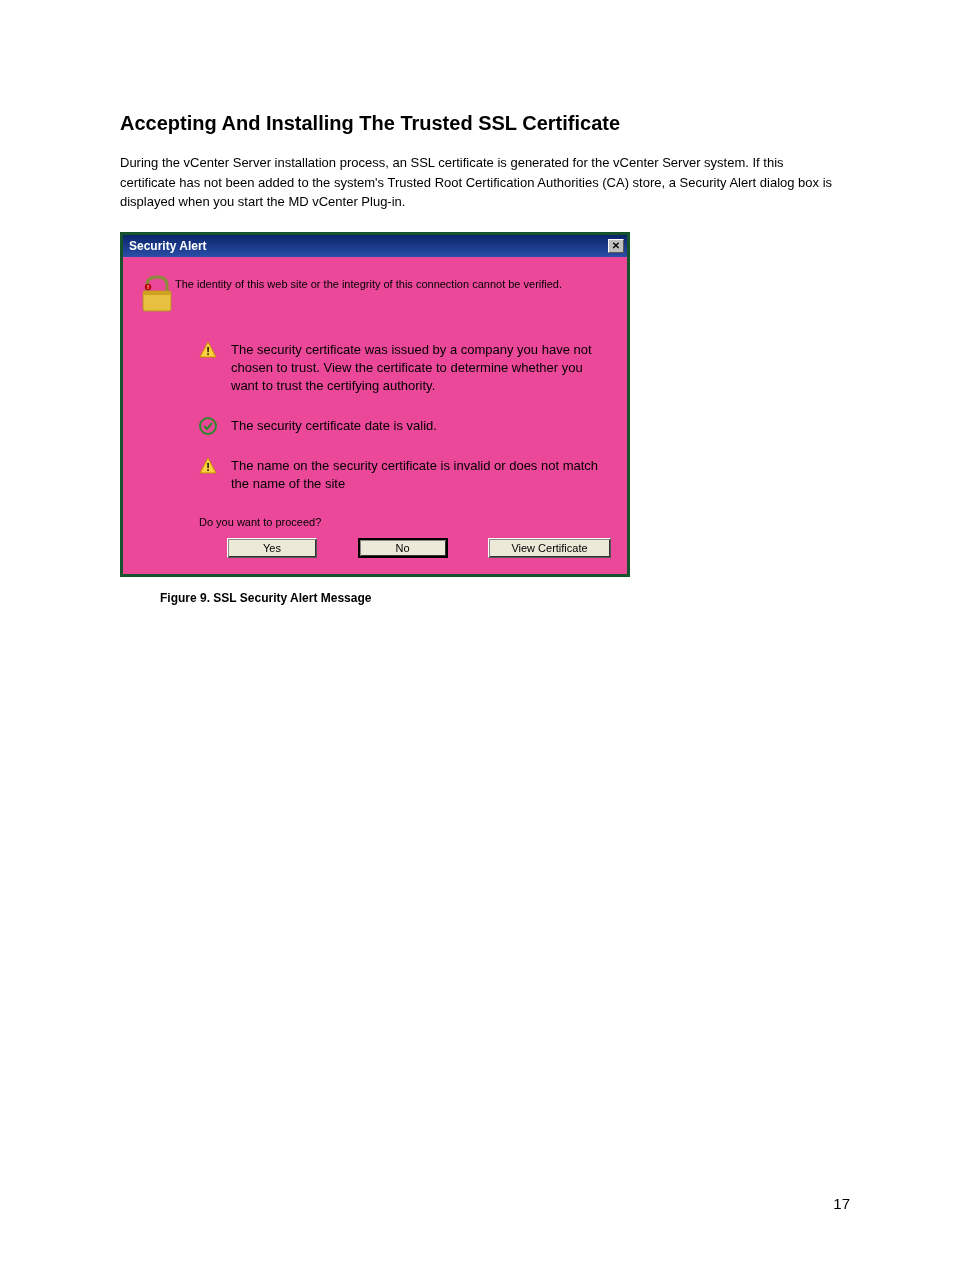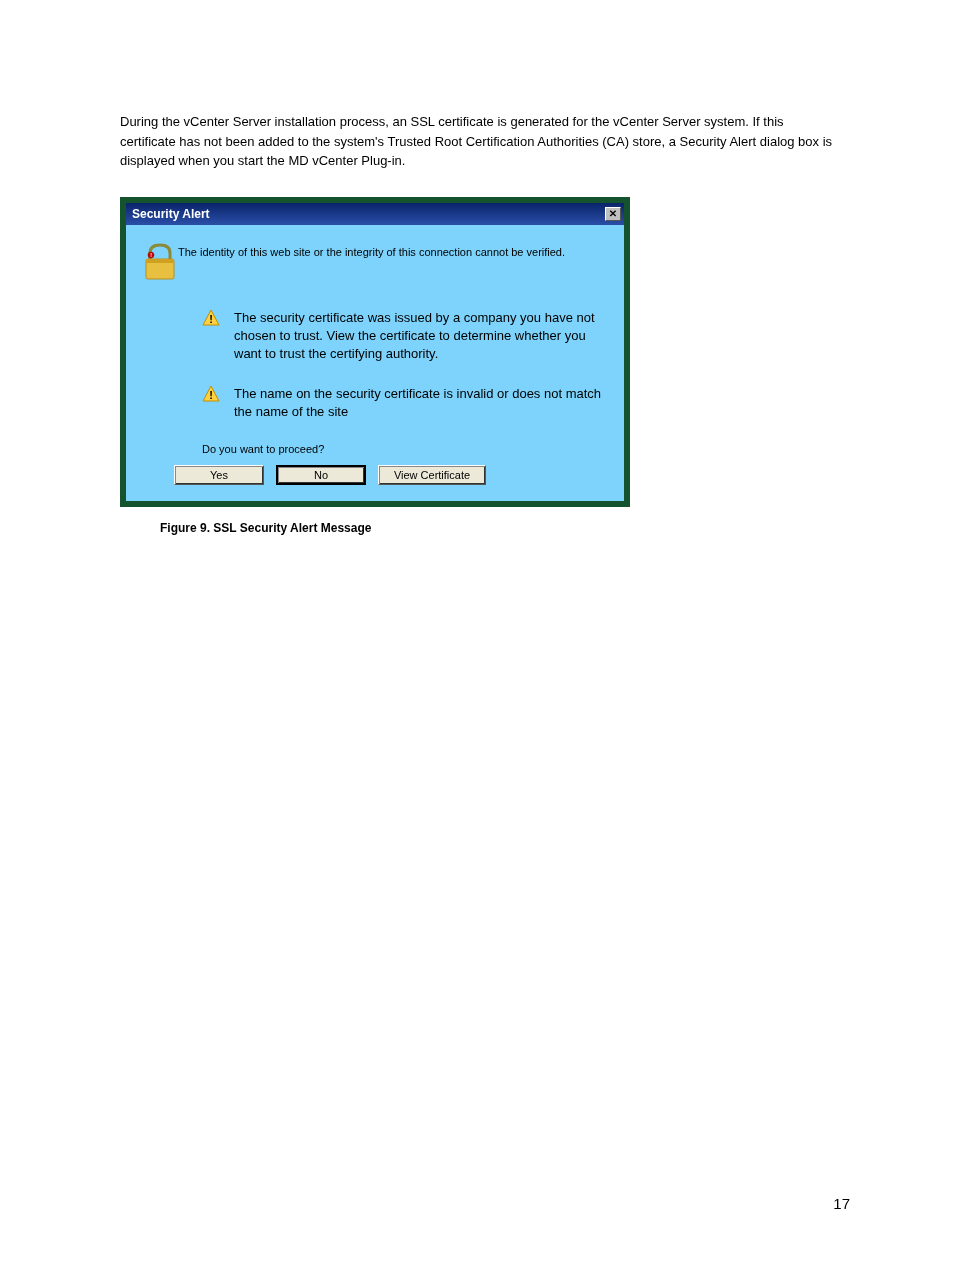--- a/index.html
+++ b/index.html
@@ -1,43 +1,44 @@
 <!DOCTYPE html>
 <html><head>
   <meta charset="utf-8">
   <style>
     * { margin: 0; padding: 0; box-sizing: border-box; }
     body { font-family: Arial, Helvetica, sans-serif; background: #fff; color: #000; width: 954px; height: 1268px; position: relative; }
     .content { padding: 112px 120px 0 120px; }
     .heading { font-size: 20px; font-weight: bold; margin-bottom: 18px; }
-    .paragraph { font-size: 13px; line-height: 1.5; margin-bottom: 26px; }
-    .dialog { width: 510px; border: 6px solid #14532d; background: #7dd3fc; font-family: Tahoma, Arial, sans-serif; font-size: 11px; }
+    .paragraph { font-size: 13px; line-height: 1.5; margin-bottom: 20px; }
+    .dialog { width: 510px; border: 3px solid #14532d; background: #ec4899; font-family: Tahoma, Arial, sans-serif; font-size: 11px; }
     .titlebar { background: linear-gradient(to bottom, #0a246a, #2a4ea8); color: #fff; display: flex; align-items: center; justify-content: space-between; padding: 3px 3px 3px 6px; height: 22px; }
     .titlebar-text { font-weight: bold; font-size: 12px; }
     .close-btn { width: 16px; height: 14px; background: #c0c0c0; border: 1px solid #fff; border-right-color: #555; border-bottom-color: #555; color: #000; font-size: 10px; font-weight: bold; text-align: center; line-height: 12px; font-family: Arial; }
     .dialog-body { padding: 16px 16px 16px 16px; }
     .intro-row { display: flex; align-items: flex-start; margin-bottom: 26px; }
     .lock-icon { flex-shrink: 0; }
     .intro-text { font-size: 11px; padding-top: 4px; line-height: 1.4; }
     .bullet-section { margin-left: 60px; }
     .bullet-row { display: flex; align-items: flex-start; gap: 14px; margin-bottom: 22px; }
     .bullet-icon { width: 18px; height: 18px; flex-shrink: 0; position: relative; }
     .bullet-text { font-size: 13px; line-height: 1.4; }
     .prompt-text { margin-left: 60px; font-size: 11px; margin-bottom: 10px; }
-    .button-row { margin-left: 32px; display: flex; gap: 12px; }
+    .button-row { margin-left: 88px; display: flex; gap: 12px; justify-content: space-between; }
     .win-button { font-family: Tahoma, Arial, sans-serif; font-size: 11px; background: #ece9d8; border: 1px solid #555; border-top-color: #fff; border-left-color: #fff; padding: 3px 0; width: 90px; text-align: center; box-shadow: 1px 1px 0 #888 inset, -1px -1px 0 #333 inset; }
     .win-button.default { border: 2px solid #000; padding: 2px 0; }
-    .view-cert-btn { width: 108px; }
+    .view-cert-btn { width: 123px; }
     .figure-caption { font-size: 12px; font-weight: bold; margin-top: 14px; padding-left: 40px; }
     .page-number { position: absolute; bottom: 56px; right: 104px; font-size: 15px; }
   </style>
 </head>
 <body>
 
 <div class="content">
+  <h2 class="heading">Accepting And Installing The Trusted SSL Certificate</h2>
   <p class="paragraph">During the vCenter Server installation process, an SSL certificate is generated for the vCenter Server system. If this certificate has not been added to the system's Trusted Root Certification Authorities (CA) store, a Security Alert dialog box is displayed when you start the MD vCenter Plug-in.</p>
 
   <div class="dialog">
     <div class="titlebar">
       <span class="titlebar-text">Security Alert</span>
       <div class="close-btn">✕</div>
     </div>
     <div class="dialog-body">
       <div class="intro-row">
         <span class="lock-icon">
@@ -58,20 +59,29 @@
             <svg width="18" height="18" viewBox="0 0 18 18">
               <path d="M 9 1 L 17 16 L 1 16 Z" fill="#ffd040" stroke="#c09000" stroke-width="1"></path>
               <text x="9" y="14" font-size="11" fill="#000" text-anchor="middle" font-weight="bold">!</text>
             </svg>
           </span>
           <div class="bullet-text">The security certificate was issued by a company you have not chosen to trust. View the certificate to determine whether you want to trust the certifying authority.</div>
         </div>
         <div class="bullet-row">
           <span class="bullet-icon">
             <svg width="18" height="18" viewBox="0 0 18 18">
+              <circle cx="9" cy="9" r="8" fill="none" stroke="#2a8a2a" stroke-width="2"></circle>
+              <path d="M 5 9 L 8 12 L 13 6" fill="none" stroke="#2a8a2a" stroke-width="2"></path>
+            </svg>
+          </span>
+          <div class="bullet-text">The security certificate date is valid.</div>
+        </div>
+        <div class="bullet-row">
+          <span class="bullet-icon">
+            <svg width="18" height="18" viewBox="0 0 18 18">
               <path d="M 9 1 L 17 16 L 1 16 Z" fill="#ffd040" stroke="#c09000" stroke-width="1"></path>
               <text x="9" y="14" font-size="11" fill="#000" text-anchor="middle" font-weight="bold">!</text>
             </svg>
           </span>
           <div class="bullet-text">The name on the security certificate is invalid or does not match the name of the site</div>
         </div>
       </div>
 
       <div class="prompt-text">Do you want to proceed?</div>
 

